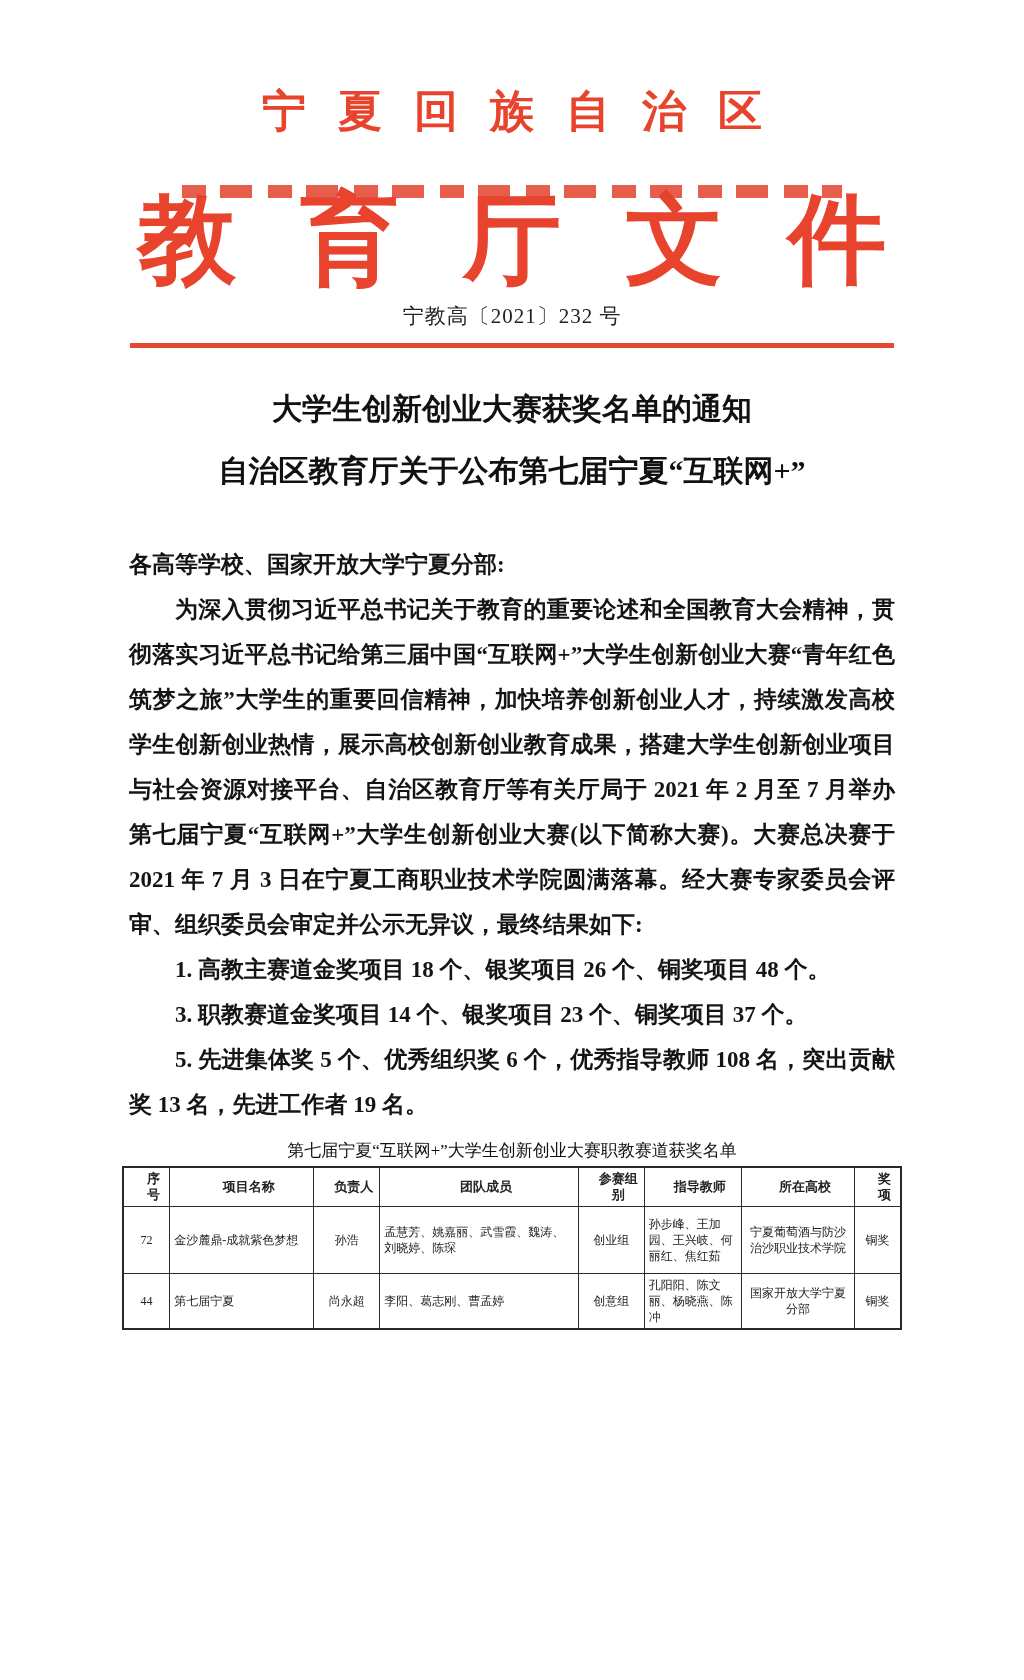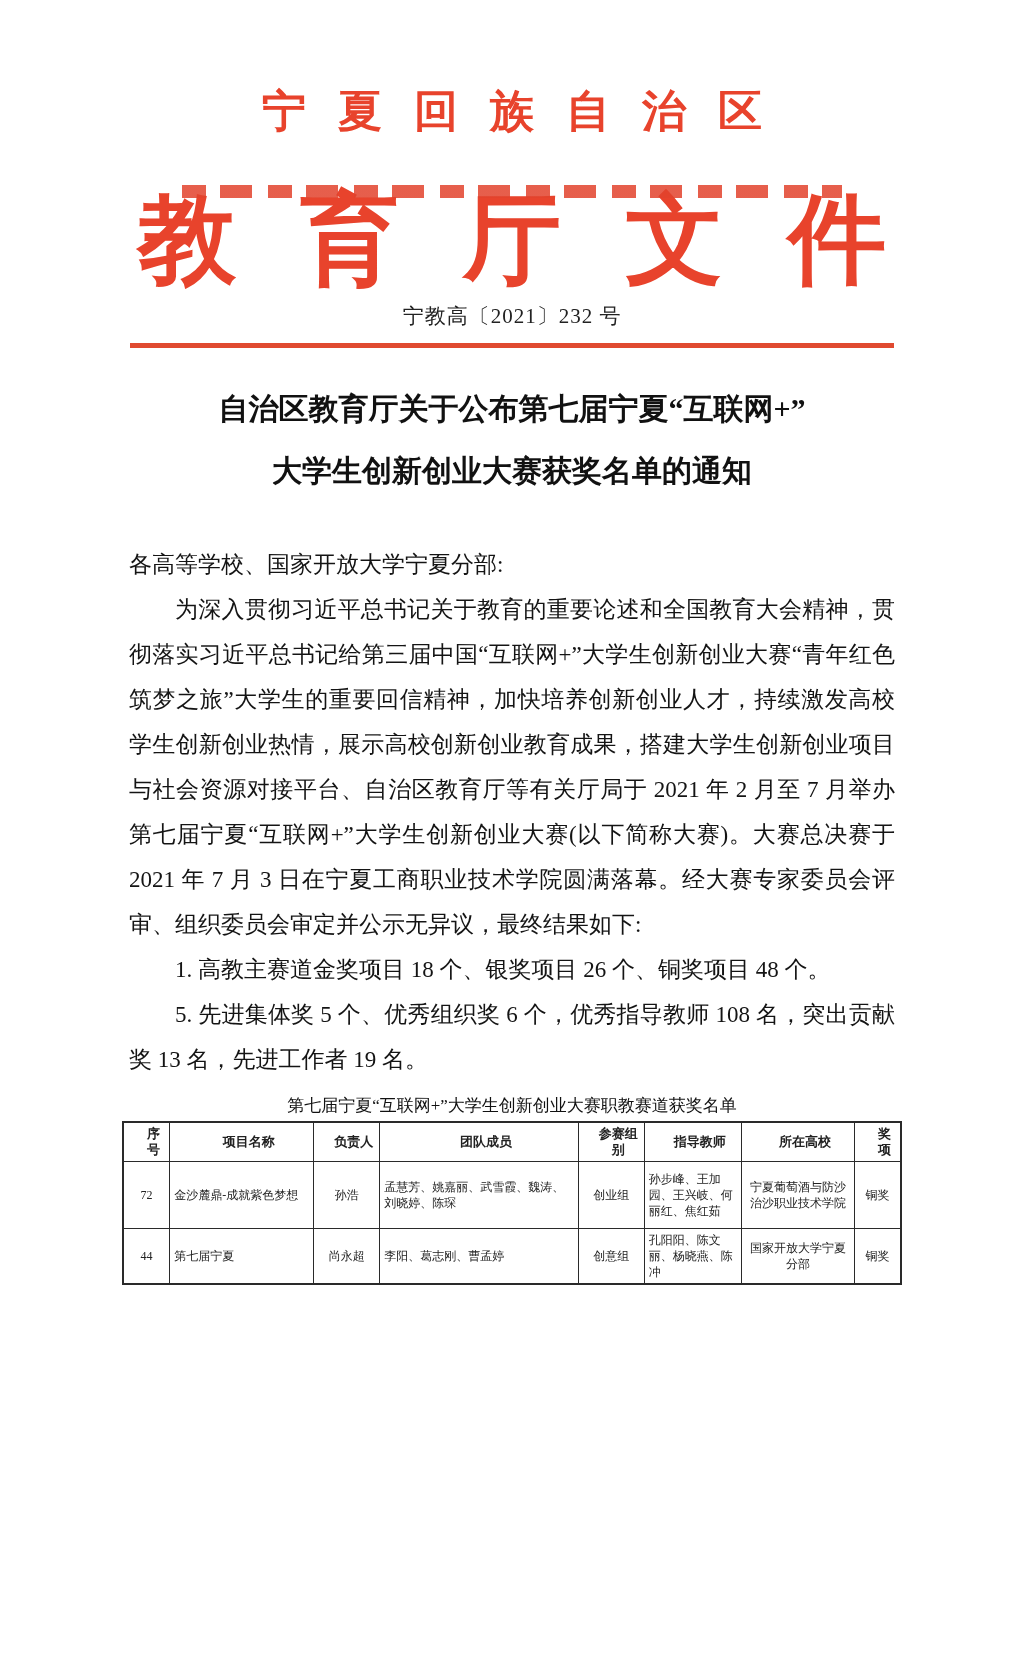--- a/index.html
+++ b/index.html
@@ -38,21 +38,21 @@
   }
   
   .doc-title{
     margin:30px auto 0;text-align:center;
     font-size:30px;font-weight:bold;line-height:62px;color:#111;
   }
   
   .body-text{
     width:766px;margin:40px auto 0;
     font-size:23px;line-height:45px;
-    text-align:justify;color:#141414;
+    text-align:justify;color:#141414;font-weight:bold;
   }
   .body-text p{margin:0;}
   .body-text p.indent{text-indent:2em;}
   
   .table-caption{
     text-align:center;font-size:17px;font-weight:normal;
     margin:12px auto 4px;color:#111;
   }
   table.awards{
     width:780px;margin:0 auto;border-collapse:collapse;
@@ -92,28 +92,29 @@
       <span>厅</span>
       <span>文</span>
       <span>件</span>
     </div>
 
   <div class="doc-number">宁教高〔2021〕232 号</div>
 
   <div class="red-rule"></div>
 
   <div class="doc-title">
+    <div>大学生创新创业大赛获奖名单的通知</div>
     <div>自治区教育厅关于公布第七届宁夏“互联网+”</div>
-    <div>大学生创新创业大赛获奖名单的通知</div>
   </div>
 
   <div class="body-text">
     <p>各高等学校、国家开放大学宁夏分部:</p>
     <p class="indent">为深入贯彻习近平总书记关于教育的重要论述和全国教育大会精神，贯彻落实习近平总书记给第三届中国“互联网+”大学生创新创业大赛“青年红色筑梦之旅”大学生的重要回信精神，加快培养创新创业人才，持续激发高校学生创新创业热情，展示高校创新创业教育成果，搭建大学生创新创业项目与社会资源对接平台、自治区教育厅等有关厅局于 2021 年 2 月至 7 月举办第七届宁夏“互联网+”大学生创新创业大赛(以下简称大赛)。大赛总决赛于 2021 年 7 月 3 日在宁夏工商职业技术学院圆满落幕。经大赛专家委员会评审、组织委员会审定并公示无异议，最终结果如下:</p>
     <p class="indent">1. 高教主赛道金奖项目 18 个、银奖项目 26 个、铜奖项目 48 个。</p>
+    <p class="indent">3. 职教赛道金奖项目 14 个、银奖项目 23 个、铜奖项目 37 个。</p>
     <p class="indent">5. 先进集体奖 5 个、优秀组织奖 6 个，优秀指导教师 108 名，突出贡献奖 13 名，先进工作者 19 名。</p>
   </div>
 
   <div class="table-caption">第七届宁夏“互联网+”大学生创新创业大赛职教赛道获奖名单</div>
 
   <table class="awards">
     <colgroup id="awards-colgroup">
         <col style="width: 6%;">
         <col style="width: 18.5%;">
         <col style="width: 8.5%;">

